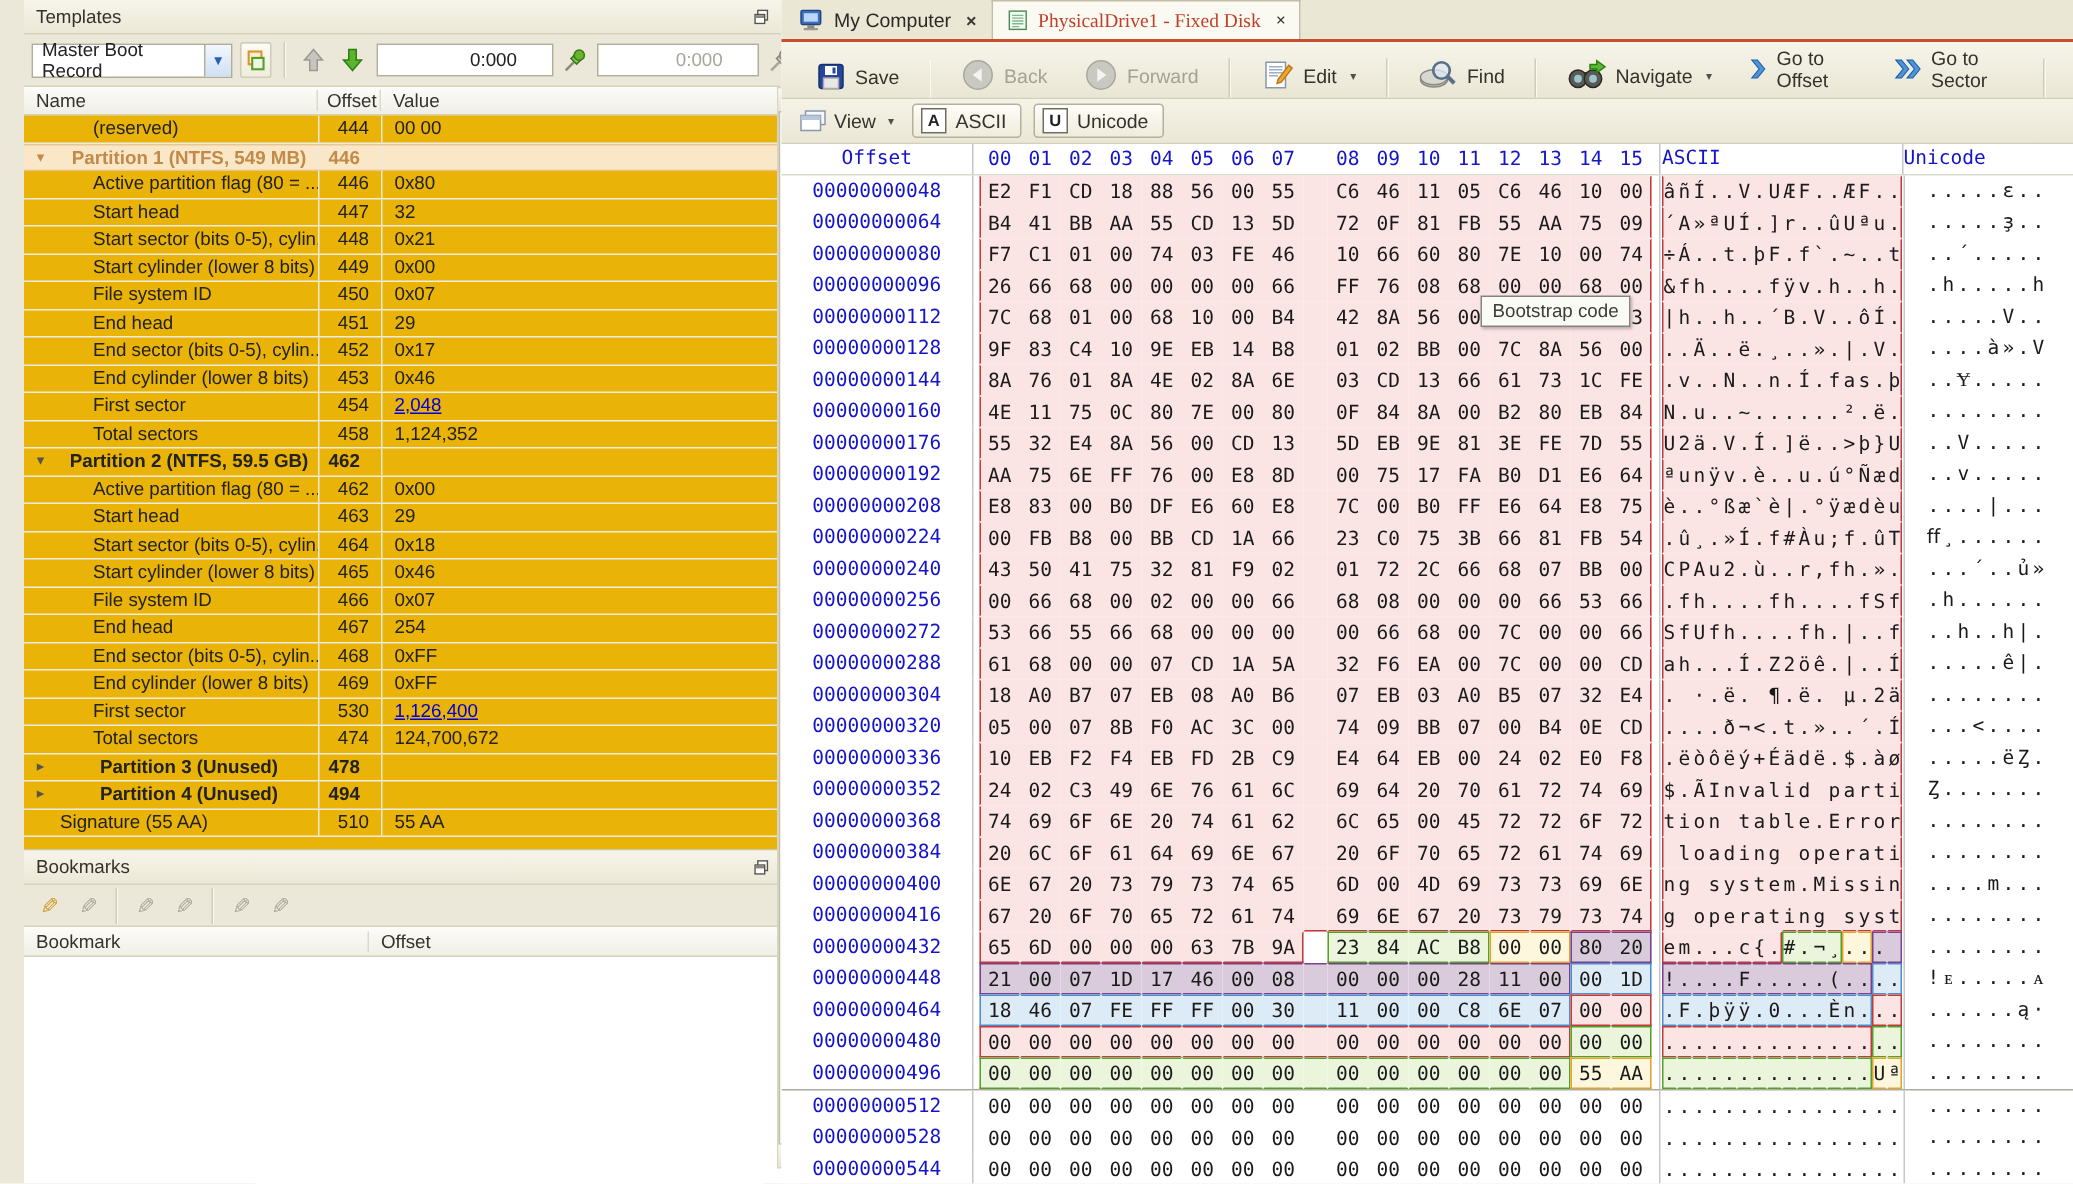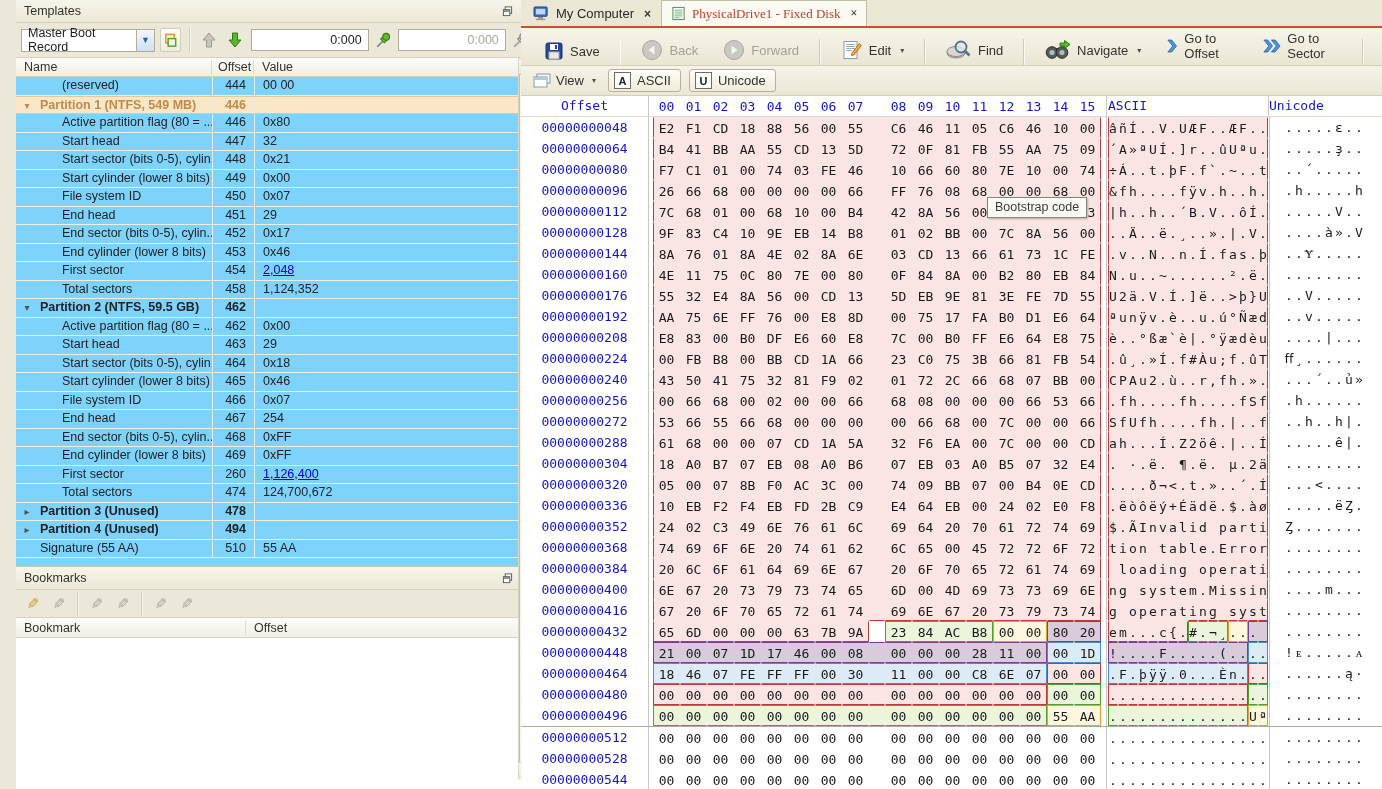--- a/index.html
+++ b/index.html
@@ -25,40 +25,40 @@
   .tpl-toolbar{height:34px;flex:0 0 34px;display:flex;align-items:center;padding:0 5px;gap:5px;}
   .dropdown{width:152px;height:23px;background:#fff;border:1px solid #b1ad98;display:flex;
       justify-content:space-between;align-items:center;font-size:12.5px;color:#222;padding-left:6px;box-sizing:border-box;}
   .dd-btn{width:17px;height:21px;background:linear-gradient(#f2f7fd,#cfe0f4);border-left:1px solid #b1ad98;
       color:#2b5fb4;font-size:9px;display:flex;align-items:center;justify-content:center;}
   .icobtn{width:24px;height:24px;border:1px solid #cfccb8;background:linear-gradient(#fdfcf6,#efecdc);
       border-radius:2px;display:flex;align-items:center;justify-content:center;padding:0;}
   .vsep{width:1px;height:24px;background:#cfccb8;border-right:1px solid #fbfaf0;margin:0 3px;}
   .tarrow{width:24px;height:24px;display:flex;align-items:center;justify-content:center;}
   .offs{width:118px;height:22px;border:1px solid #b1ad98;background:#fff;text-align:right;font-size:12.5px;
-      padding-right:6px;color:#222;box-sizing:border-box;font-family:"Liberation Sans",sans-serif;}
+      padding-right:23px;color:#222;box-sizing:border-box;font-family:"Liberation Sans",sans-serif;}
   .offs.dim{color:#a8a69a;width:108px;}
   .pin{width:22px;height:22px;display:flex;align-items:center;justify-content:center;}
 
   
   .tpl-tablehead{height:18px;flex:0 0 18px;display:flex;align-items:center;font-size:12.5px;color:#33332c;
       background:linear-gradient(#fcfcf9,#f0efe6);border-top:1px solid #d5d2bd;border-bottom:1px solid #d5d2bd;
       margin-right:15px;}
   .th-name{width:196px;padding-left:8px;border-right:1px solid #ddd9ca;box-sizing:border-box;}
   .th-off{width:42px;padding-left:6px;border-right:1px solid #ddd9ca;box-sizing:border-box;}
   .th-val{flex:1;padding-left:8px;}
-  .tpl-rowsarea{flex:1;background:#7dd3fc;position:relative;overflow:hidden;}
+  .tpl-rowsarea{flex:1;background:#eab308;position:relative;overflow:hidden;}
   .trow{display:flex;height:18.5px;line-height:17.5px;font-size:12.5px;border-bottom:1px solid #efede2;
       color:#222;width:505px;box-sizing:border-box;}
   .chev{width:22px;flex:0 0 22px;text-align:center;color:#9a9888;font-size:10px;}
   .tname{width:174px;flex:0 0 174px;overflow:hidden;white-space:nowrap;box-sizing:border-box;padding-left:2px;}
   .trow.field .tname{padding-left:24px;width:174px;}
   .toff{width:42px;flex:0 0 42px;text-align:right;padding-right:8px;box-sizing:border-box;border-left:1px solid #eceade;}
   .tval{flex:1;padding-left:8px;border-left:1px solid #eceade;overflow:hidden;white-space:nowrap;}
-  .trow.group .tname,.trow.group .toff{font-weight:bold;}
+  .trow.group .tname,.trow.group .toff{font-weight:bold;text-align:center;}
   .trow.group .chev{color:#55534a;}
   .trow.sel{background:#f9e7c8;border-top:1px solid #e7c795;border-bottom:1px solid #e7c795;}
   .trow.sel .tname,.trow.sel .toff,.trow.sel .chev{color:#c28a48;}
   .linkval{color:#0000d8;text-decoration:underline;}
   
   .sb{position:absolute;right:2px;top:58px;width:15px;bottom:10px;background:#f2f1e8;border:1px solid #d8d5c2;box-sizing:border-box;}
   .sb-btn{height:15px;display:flex;align-items:center;justify-content:center;font-size:7px;color:#7a786a;
       background:linear-gradient(#fbfaf3,#e8e5d4);border-bottom:1px solid #cdcab6;}
   .sb-btn.bottom{position:absolute;bottom:0;left:0;right:0;border-top:1px solid #cdcab6;border-bottom:none;}
   .sb-thumb{position:absolute;top:15px;bottom:15px;left:0;right:0;background:linear-gradient(90deg,#f4f2e8,#dcd9c6);
@@ -321,21 +321,21 @@
           </div>
           <div class="trow field">
             <span class="chev"></span>
             <span class="tname">End cylinder (lower 8 bits)</span>
             <span class="toff">469</span>
             <span class="tval">0xFF</span>
           </div>
           <div class="trow field">
             <span class="chev"></span>
             <span class="tname">First sector</span>
-            <span class="toff">260</span>
+            <span class="toff">530</span>
             <span class="tval"><span class="linkval">1,126,400</span></span>
           </div>
           <div class="trow field">
             <span class="chev"></span>
             <span class="tname">Total sectors</span>
             <span class="toff">474</span>
             <span class="tval">124,700,672</span>
           </div>
           <div class="trow  group">
             <span class="chev">▸</span>

